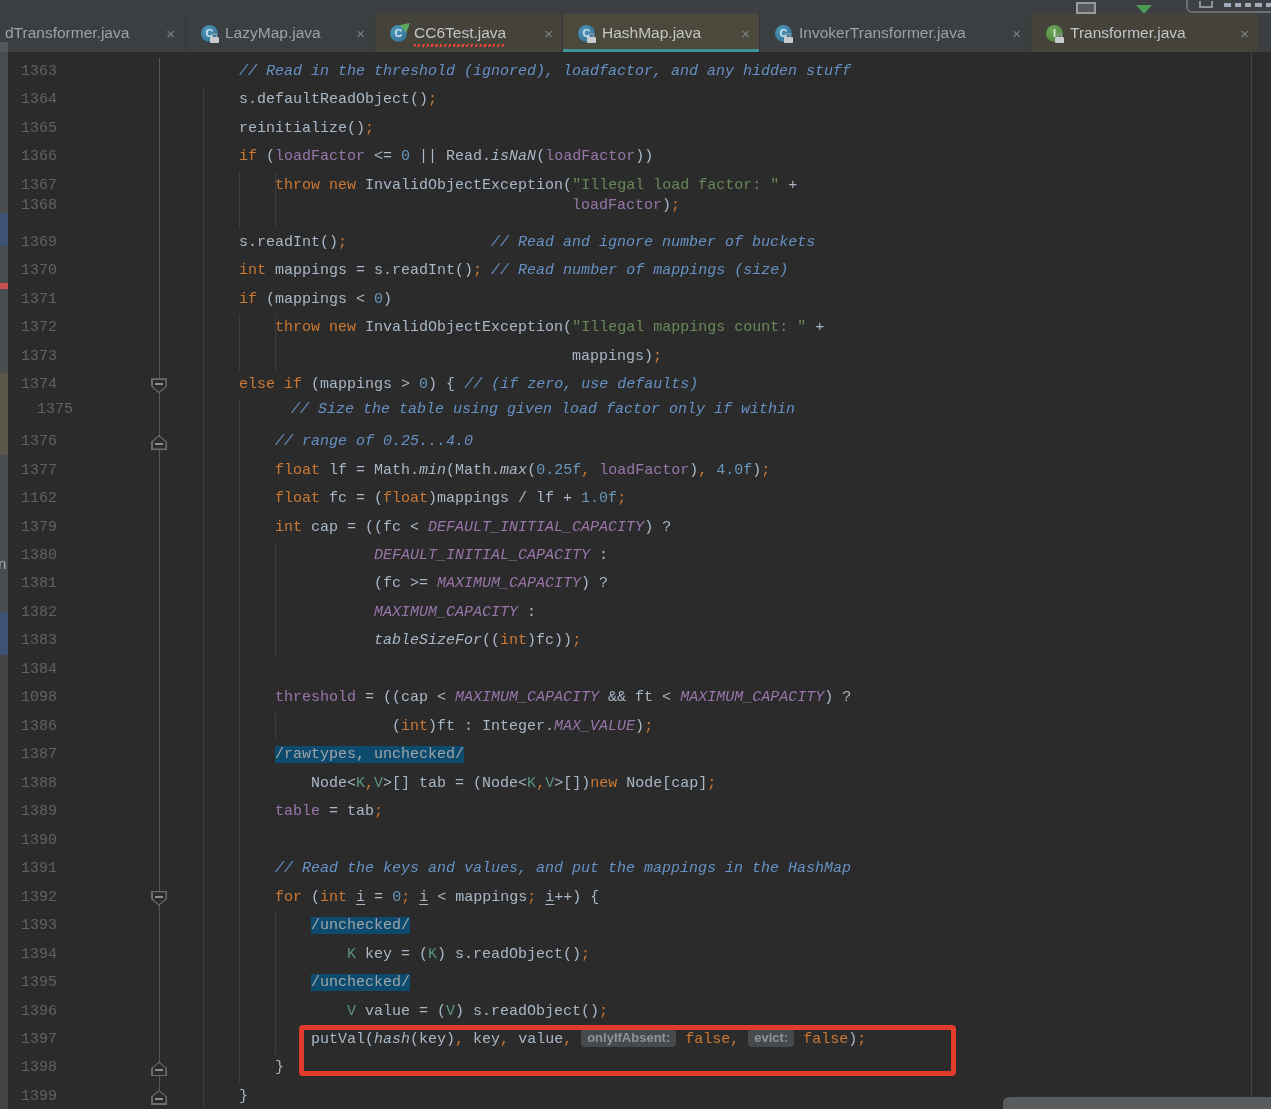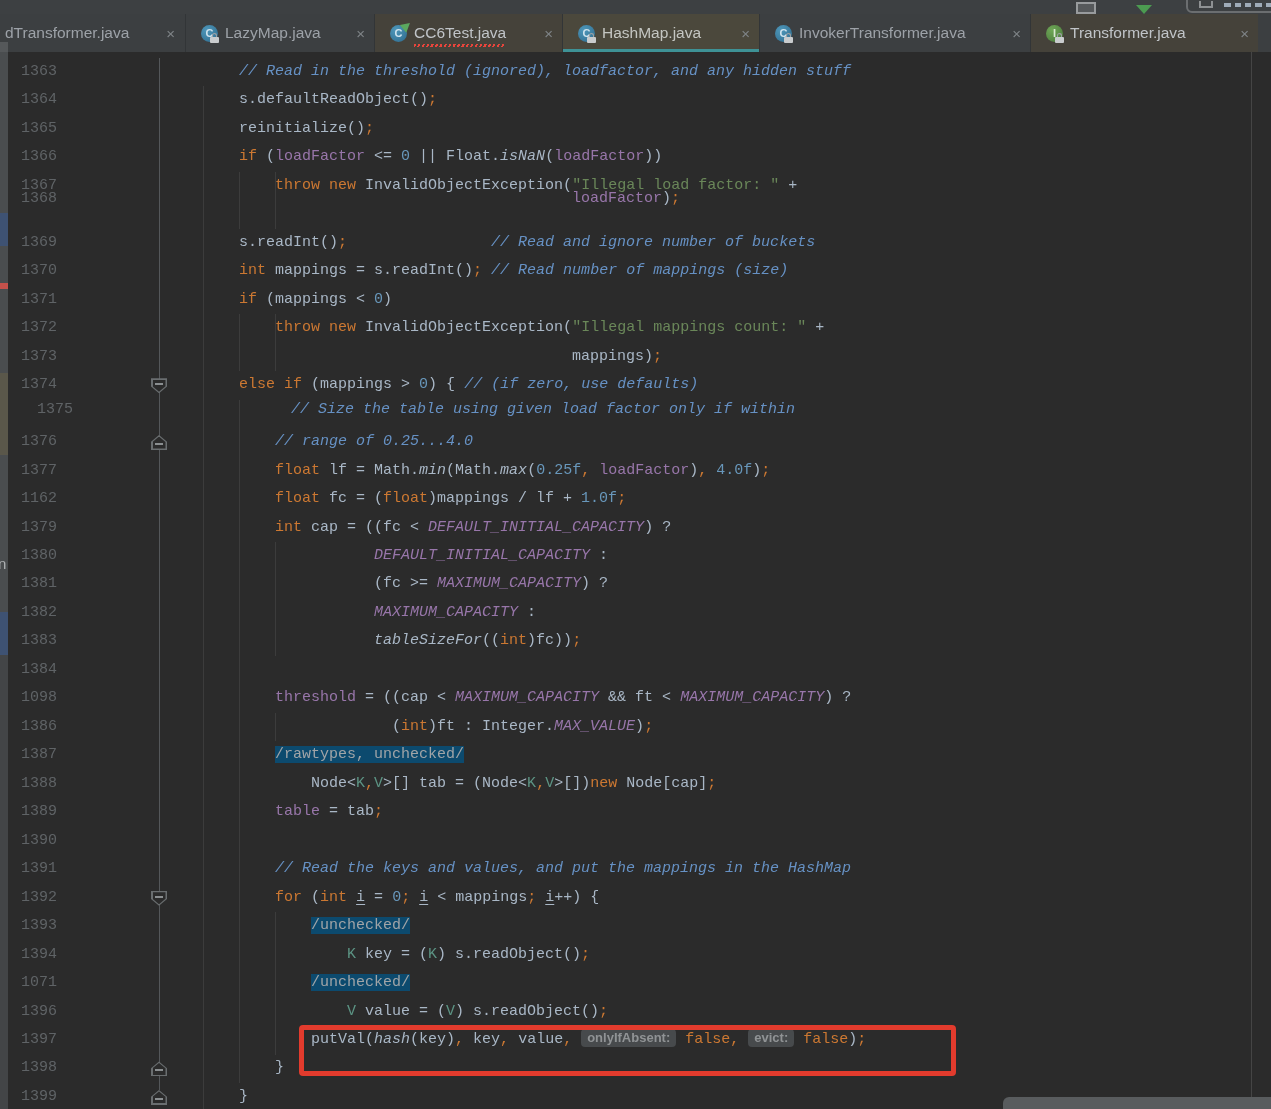--- a/index.html
+++ b/index.html
@@ -163,23 +163,23 @@
   <div class="ig" style="left:275px;top:120px;height:57px;"></div>
   <div class="ig" style="left:275px;top:262px;height:57px;"></div>
   <div class="ig" style="left:275px;top:490px;height:114px;"></div>
   <div class="ig" style="left:275px;top:661px;height:28px;"></div>
   <div class="ig" style="left:275px;top:860px;height:143px;"></div>
 
   <div id="rows">
       <div class="row" style="top: 6px;"><span class="ln">1363</span><span class="code"><span>        </span><span class="c">// Read in the threshold (ignored), loadfactor, and any hidden stuff</span></span></div>
       <div class="row" style="top: 34.47px;"><span class="ln">1364</span><span class="code"><span>        s.defaultReadObject()</span><span class="p">;</span></span></div>
       <div class="row" style="top: 62.94px;"><span class="ln">1365</span><span class="code"><span>        reinitialize()</span><span class="p">;</span></span></div>
-      <div class="row" style="top: 91.41px;"><span class="ln">1366</span><span class="code"><span>        </span><span class="k">if</span><span> (</span><span class="f">loadFactor</span><span> &lt;= </span><span class="n">0</span><span> || Float.</span><span class="sm">isNaN</span><span>(</span><span class="f">loadFactor</span><span>))</span></span></div>
+      <div class="row" style="top: 91.41px;"><span class="ln">1366</span><span class="code"><span>        </span><span class="k">if</span><span> (</span><span class="f">loadFactor</span><span> &lt;= </span><span class="n">0</span><span> || Read.</span><span class="sm">isNaN</span><span>(</span><span class="f">loadFactor</span><span>))</span></span></div>
       <div class="row" style="top: 119.88px;"><span class="ln">1367</span><span class="code"><span>            </span><span class="k">throw</span><span> </span><span class="k">new</span><span> InvalidObjectException(</span><span class="s">"Illegal load factor: "</span><span> +</span></span></div>
-      <div class="row" style="top: 133px; padding-left: 20px;"><span class="ln">1368</span><span class="code"><span>                                             </span><span class="f">loadFactor</span><span>)</span><span class="p">;</span></span></div>
+      <div class="row" style="top: 140px; padding-left: 20px;"><span class="ln">1368</span><span class="code"><span>                                             </span><span class="f">loadFactor</span><span>)</span><span class="p">;</span></span></div>
       <div class="row" style="top: 176.82px;"><span class="ln">1369</span><span class="code"><span>        s.readInt()</span><span class="p">;</span><span>                </span><span class="c">// Read and ignore number of buckets</span></span></div>
       <div class="row" style="top: 205.29px;"><span class="ln">1370</span><span class="code"><span>        </span><span class="k">int</span><span> mappings = s.readInt()</span><span class="p">;</span><span> </span><span class="c">// Read number of mappings (size)</span></span></div>
       <div class="row" style="top: 233.76px;"><span class="ln">1371</span><span class="code"><span>        </span><span class="k">if</span><span> (mappings &lt; </span><span class="n">0</span><span>)</span></span></div>
       <div class="row" style="top: 262.23px;"><span class="ln">1372</span><span class="code"><span>            </span><span class="k">throw</span><span> </span><span class="k">new</span><span> InvalidObjectException(</span><span class="s">"Illegal mappings count: "</span><span> +</span></span></div>
       <div class="row" style="top: 290.7px;"><span class="ln">1373</span><span class="code"><span>                                             mappings)</span><span class="p">;</span></span></div>
       <div class="row" style="top: 319.17px;"><span class="ln">1374</span><div class="mk ms" style="top: 7px;"><div class="out"></div><div class="in"></div><div class="mi"></div></div><span class="code"><span>        </span><span class="k">else</span><span> </span><span class="k">if</span><span> (mappings &gt; </span><span class="n">0</span><span>) { </span><span class="c">// (if zero, use defaults)</span></span></div>
       <div class="row" style="top: 344px; margin-left: 16px;"><span class="ln">1375</span><span class="code"><span>            </span><span class="c">// Size the table using given load factor only if within</span></span></div>
       <div class="row" style="top: 376.11px;"><span class="ln">1376</span><div class="mk me" style="top: 7px;"><div class="out"></div><div class="in"></div><div class="mi"></div></div><span class="code"><span>            </span><span class="c">// range of 0.25...4.0</span></span></div>
       <div class="row" style="top: 404.58px;"><span class="ln">1377</span><span class="code"><span>            </span><span class="k">float</span><span> lf = Math.</span><span class="sm">min</span><span>(Math.</span><span class="sm">max</span><span>(</span><span class="n">0.25f</span><span class="p">,</span><span> </span><span class="f">loadFactor</span><span>)</span><span class="p">,</span><span> </span><span class="n">4.0f</span><span>)</span><span class="p">;</span></span></div>
       <div class="row" style="top: 433.05px;"><span class="ln">1162</span><span class="code"><span>            </span><span class="k">float</span><span> fc = (</span><span class="k">float</span><span>)mappings / lf + </span><span class="n">1.0f</span><span class="p">;</span></span></div>
@@ -192,21 +192,21 @@
       <div class="row" style="top: 632.34px;"><span class="ln">1098</span><span class="code"><span>            </span><span class="f">threshold</span><span> = ((cap &lt; </span><span class="cn">MAXIMUM_CAPACITY</span><span> &amp;&amp; ft &lt; </span><span class="cn">MAXIMUM_CAPACITY</span><span>) ?</span></span></div>
       <div class="row" style="top: 660.81px;"><span class="ln">1386</span><span class="code"><span>                         (</span><span class="k">int</span><span>)ft : Integer.</span><span class="cn">MAX_VALUE</span><span>)</span><span class="p">;</span></span></div>
       <div class="row" style="top: 689.28px;"><span class="ln">1387</span><span class="code"><span>            </span><span class="fold">/rawtypes, unchecked/</span></span></div>
       <div class="row" style="top: 717.75px;"><span class="ln">1388</span><span class="code"><span>                Node&lt;</span><span class="tp">K</span><span class="p">,</span><span class="tp">V</span><span>&gt;[] tab = (Node&lt;</span><span class="tp">K</span><span class="p">,</span><span class="tp">V</span><span>&gt;[])</span><span class="k">new</span><span> Node[cap]</span><span class="p">;</span></span></div>
       <div class="row" style="top: 746.22px;"><span class="ln">1389</span><span class="code"><span>            </span><span class="f">table</span><span> = tab</span><span class="p">;</span></span></div>
       <div class="row" style="top: 774.69px;"><span class="ln">1390</span><span class="code"></span></div>
       <div class="row" style="top: 803.16px;"><span class="ln">1391</span><span class="code"><span>            </span><span class="c">// Read the keys and values, and put the mappings in the HashMap</span></span></div>
       <div class="row" style="top: 831.63px;"><span class="ln">1392</span><div class="mk ms" style="top: 7px;"><div class="out"></div><div class="in"></div><div class="mi"></div></div><span class="code"><span>            </span><span class="k">for</span><span> (</span><span class="k">int</span><span> </span><span class="u">i</span><span> = </span><span class="n">0</span><span class="p">;</span><span> </span><span class="u">i</span><span> &lt; mappings</span><span class="p">;</span><span> </span><span class="u">i</span><span>++) {</span></span></div>
       <div class="row" style="top: 860.1px;"><span class="ln">1393</span><span class="code"><span>                </span><span class="fold">/unchecked/</span></span></div>
       <div class="row" style="top: 888.57px;"><span class="ln">1394</span><span class="code"><span>                    </span><span class="tp">K</span><span> key = (</span><span class="tp">K</span><span>) s.readObject()</span><span class="p">;</span></span></div>
-      <div class="row" style="top: 917.04px;"><span class="ln">1071</span><span class="code"><span>                </span><span class="fold">/unchecked/</span></span></div>
+      <div class="row" style="top: 917.04px;"><span class="ln">1395</span><span class="code"><span>                </span><span class="fold">/unchecked/</span></span></div>
       <div class="row" style="top: 945.51px;"><span class="ln">1396</span><span class="code"><span>                    </span><span class="tp">V</span><span> value = (</span><span class="tp">V</span><span>) s.readObject()</span><span class="p">;</span></span></div>
       <div class="row" style="top: 973.98px;"><span class="ln">1397</span><span class="code"><span>                putVal(</span><span class="sm">hash</span><span>(key)</span><span class="p">,</span><span> key</span><span class="p">,</span><span> value</span><span class="p">,</span><span> </span><span class="inlay">onlyIfAbsent:</span><span> </span><span class="k">false</span><span class="p">,</span><span> </span><span class="inlay">evict:</span><span> </span><span class="k">false</span><span>)</span><span class="p">;</span></span></div>
       <div class="row" style="top: 1002.45px;"><span class="ln">1398</span><div class="mk me" style="top: 7px;"><div class="out"></div><div class="in"></div><div class="mi"></div></div><span class="code"><span>            }</span></span></div>
       <div class="row" style="top: 1030.92px;"><span class="ln">1399</span><div class="mk me" style="top: 7px;"><div class="out"></div><div class="in"></div><div class="mi"></div></div><span class="code"><span>        }</span></span></div>
     </div>
 
   <div class="margin"></div>
 
   <div class="redbox"></div>
 

